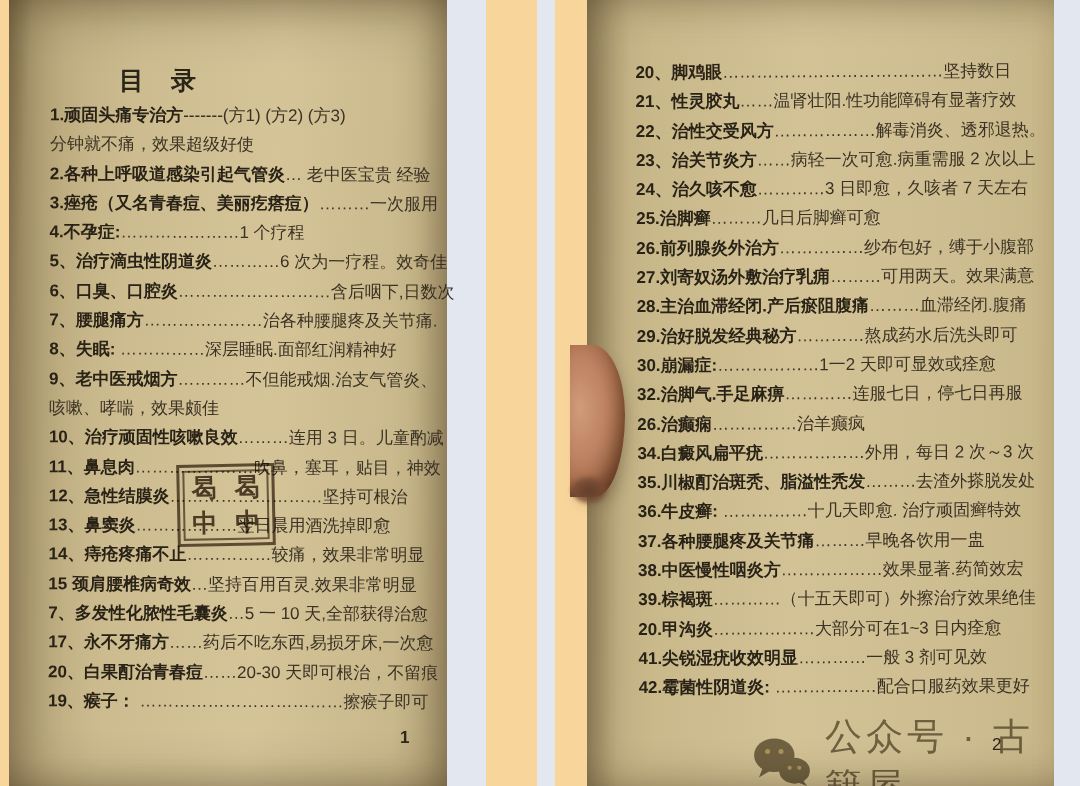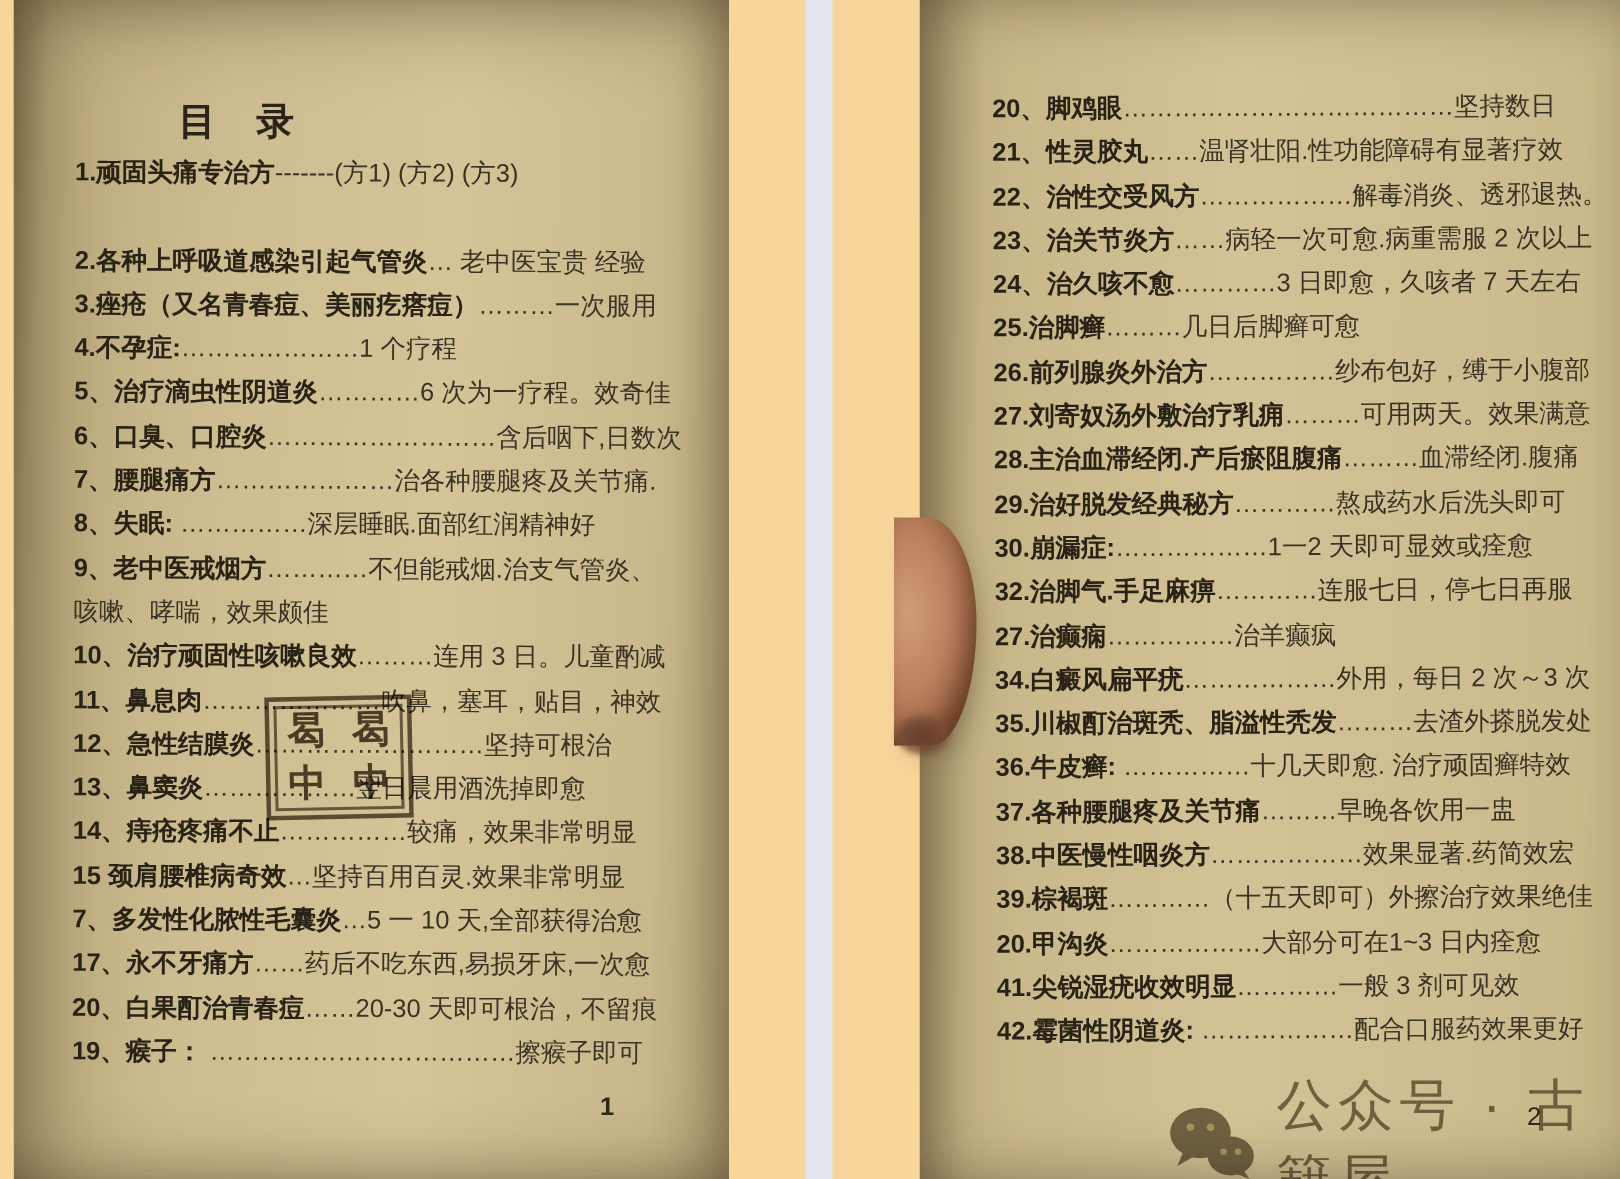--- a/index.html
+++ b/index.html
@@ -9,29 +9,29 @@
     font-family:"Liberation Sans","DejaVu Sans",sans-serif;
     position:relative;
   }
   .strip{position:absolute;top:0;height:786px;background:#f8d59b;}
   .strip.s1{left:0;width:9px;}
   .strip.s2{left:486px;width:51px;}
   .strip.s3{left:555px;width:58px;}
 
   .photo{position:absolute;top:0;height:786px;}
   .photo.left{
-    left:9px;width:477px;
+    left:9px;width:438px;
     background:linear-gradient(93deg,#99895f 0%,#bcab7e 5%,#cdbc8f 28%,#d5c498 58%,#c9b88b 88%,#b8a77b 100%);
     box-shadow:inset 34px 26px 60px -26px rgba(62,44,22,.55),
                inset -26px 0 40px -18px rgba(62,44,22,.45),
                inset 0 -28px 50px -28px rgba(62,44,22,.40);
     text-decoration:underline;
   }
   .photo.right{
-    left:613px;width:467px;
+    left:587px;width:467px;
     background:linear-gradient(91deg,#ac9b70 0%,#c7b688 9%,#d3c295 45%,#cebd90 78%,#c7b688 100%);
     box-shadow:inset 30px 0 46px -22px rgba(66,47,25,.5),
                inset 0 26px 46px -28px rgba(66,47,25,.35),
                inset 0 -24px 44px -26px rgba(66,47,25,.35);
   }
 
   .toc-title{
     position:absolute;left:110px;top:64px;
     font-size:25px;font-weight:bold;color:#2b2419;letter-spacing:10px;
   }
@@ -83,21 +83,21 @@
 
 <div>
   <div class="strip s1"></div>
   <div class="strip s2"></div>
   <div class="strip s3"></div>
 
   <div class="photo left">
     <div class="toc-title">目 录</div>
     <div class="entries entries-left">
         <div class="line"><span class="b">1.顽固头痛专治方</span><span class="r">-------(方1)  (方2)  (方3)</span></div>
-        <div class="line"><span class="b"></span></div>
+        <div class="line"><span class="b"></span><span class="r">分钟就不痛，效果超级好使</span></div>
         <div class="line"><span class="b">2.各种上呼吸道感染引起气管炎</span><span class="r">… 老中医宝贵 经验</span></div>
         <div class="line"><span class="b">3.痤疮（又名青春痘、美丽疙瘩痘）</span><span class="r">………一次服用</span></div>
         <div class="line"><span class="b">4.不孕症:</span><span class="r">…………………1 个疗程</span></div>
         <div class="line"><span class="b">5、治疗滴虫性阴道炎</span><span class="r">…………6 次为一疗程。效奇佳</span></div>
         <div class="line"><span class="b">6、口臭、口腔炎</span><span class="r">………………………含后咽下,日数次</span></div>
         <div class="line"><span class="b">7、腰腿痛方</span><span class="r">…………………治各种腰腿疼及关节痛.</span></div>
         <div class="line"><span class="b">8、失眠:</span><span class="r"> ……………深层睡眠.面部红润精神好</span></div>
         <div class="line"><span class="b">9、老中医戒烟方</span><span class="r">…………不但能戒烟.治支气管炎、</span></div>
         <div class="line"><span class="b"></span><span class="r">咳嗽、哮喘，效果颇佳</span></div>
         <div class="line"><span class="b">10、治疗顽固性咳嗽良效</span><span class="r">………连用 3 日。儿童酌减</span></div>
@@ -127,21 +127,21 @@
         <div class="line"><span class="b">22、治性交受风方</span><span class="r">………………解毒消炎、透邪退热。</span></div>
         <div class="line"><span class="b">23、治关节炎方</span><span class="r">……病轻一次可愈.病重需服 2 次以上</span></div>
         <div class="line"><span class="b">24、治久咳不愈</span><span class="r">…………3 日即愈，久咳者 7 天左右</span></div>
         <div class="line"><span class="b">25.治脚癣</span><span class="r">………几日后脚癣可愈</span></div>
         <div class="line"><span class="b">26.前列腺炎外治方</span><span class="r">……………纱布包好，缚于小腹部</span></div>
         <div class="line"><span class="b">27.刘寄奴汤外敷治疗乳痈</span><span class="r">………可用两天。效果满意</span></div>
         <div class="line"><span class="b">28.主治血滞经闭.产后瘀阻腹痛</span><span class="r">………血滞经闭.腹痛</span></div>
         <div class="line"><span class="b">29.治好脱发经典秘方</span><span class="r">…………熬成药水后洗头即可</span></div>
         <div class="line"><span class="b">30.崩漏症:</span><span class="r">………………1一2 天即可显效或痊愈</span></div>
         <div class="line"><span class="b">32.治脚气.手足麻痹</span><span class="r">…………连服七日，停七日再服</span></div>
-        <div class="line"><span class="b">27.治癫痫</span><span class="r">……………治羊癫疯</span></div>
+        <div class="line"><span class="b">26.治癫痫</span><span class="r">……………治羊癫疯</span></div>
         <div class="line"><span class="b">34.白癜风扁平疣</span><span class="r">………………外用，每日 2 次～3 次</span></div>
         <div class="line"><span class="b">35.川椒酊治斑秃、脂溢性秃发</span><span class="r">………去渣外搽脱发处</span></div>
         <div class="line"><span class="b">36.牛皮癣:</span><span class="r"> ……………十几天即愈. 治疗顽固癣特效</span></div>
         <div class="line"><span class="b">37.各种腰腿疼及关节痛</span><span class="r">………早晚各饮用一盅</span></div>
         <div class="line"><span class="b">38.中医慢性咽炎方</span><span class="r">………………效果显著.药简效宏</span></div>
         <div class="line"><span class="b">39.棕褐斑</span><span class="r">…………（十五天即可）外擦治疗效果绝佳</span></div>
         <div class="line"><span class="b">20.甲沟炎</span><span class="r">………………大部分可在1~3 日内痊愈</span></div>
         <div class="line"><span class="b">41.尖锐湿疣收效明显</span><span class="r">…………一般 3 剂可见效</span></div>
         <div class="line"><span class="b">42.霉菌性阴道炎:</span><span class="r"> ………………配合口服药效果更好</span></div>
       </div>

